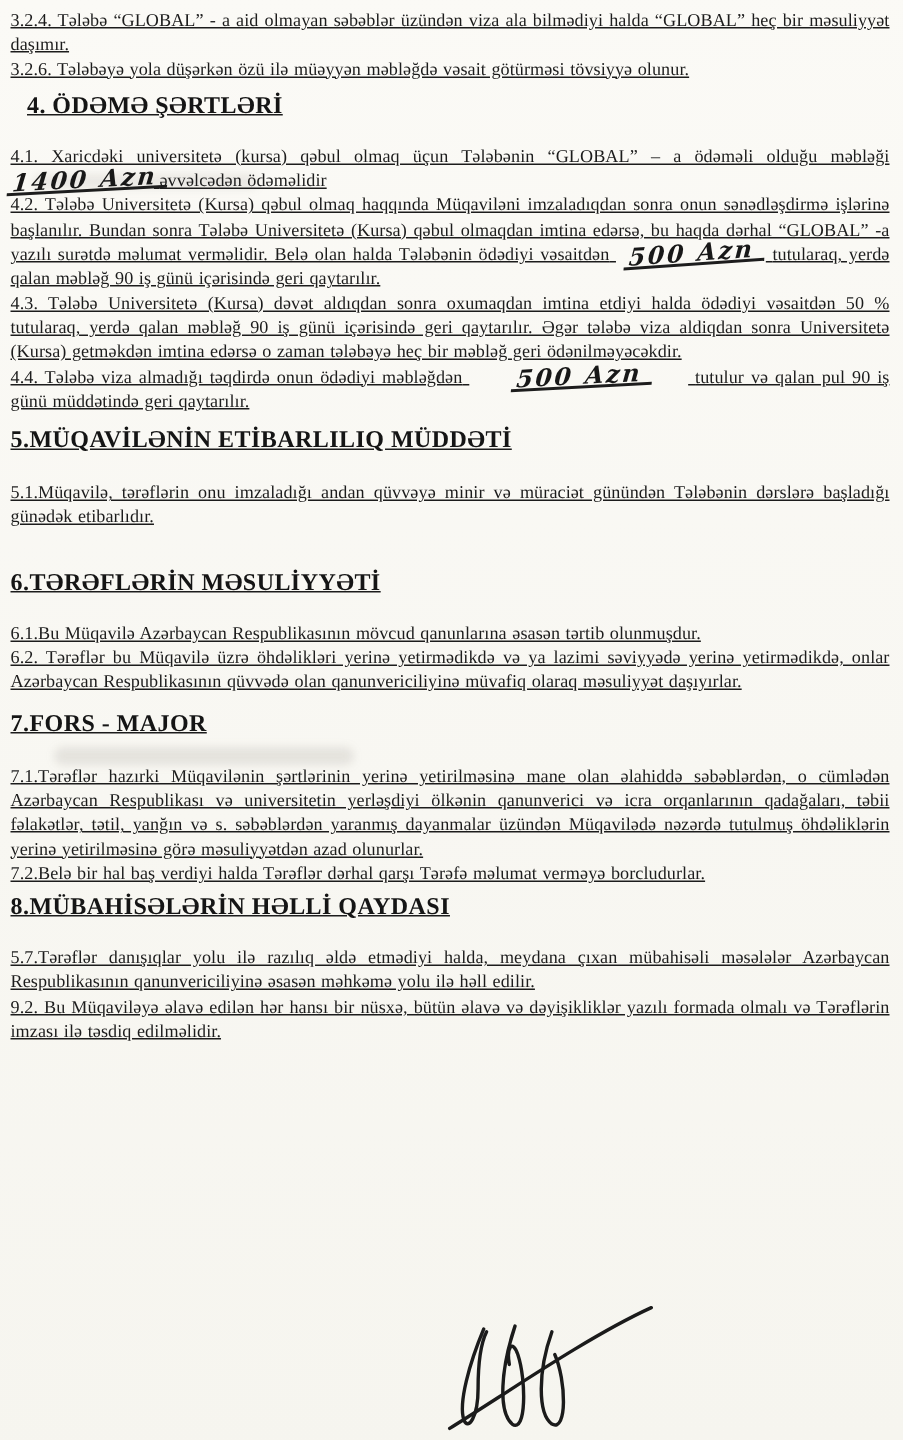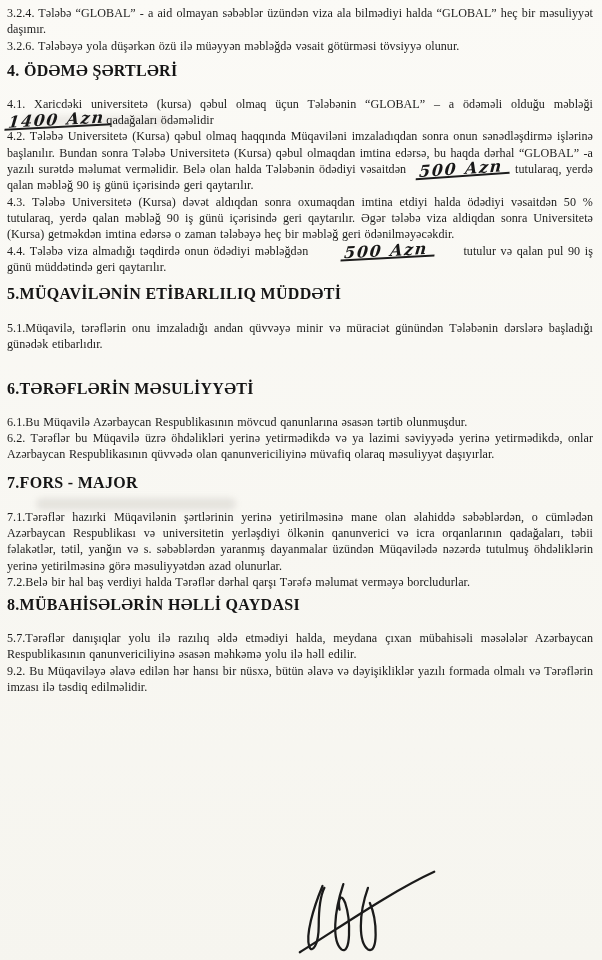--- a/index.html
+++ b/index.html
@@ -8,39 +8,39 @@
     width: 602px;
     height: 960px;
     margin: 0 auto;
     background: linear-gradient(178deg, #fbfaf6 0%, #f8f7f2 55%, #f6f5ef 100%);
     overflow: hidden;
     font-family: "Liberation Serif", serif;
     color: #1c1c1c;
   }
   .content {
     position: absolute;
-    top: 5px; left: 7px; right: 9px;
+    top: 5px; left: 7px; right: 9px; text-decoration: underline;
   }
   .para {
     margin: 0;
     font-size: 12.1px;
     line-height: 16.3px;
     text-align: justify;
     letter-spacing: 0.05px;
     word-spacing: 0.6px;
   }
   .heading {
     margin: 0;
     font-size: 16px;
     font-weight: bold;
     line-height: 19px;
     letter-spacing: 0.3px;
     color: #151515;
   }
-  .h4 { margin: 7px 0 16px 0; }
+  .h4 { margin: 7px 0 16px 11px; }
   .h5 { margin: 9px 0 17px 0; }
   .h6 { margin: 26px 0 16px 0; }
   .h7 { margin: 10px 0 17px 0; }
   .h8 { margin: 5px 0 16px 0; }
   .h9 { margin: 22px 0 12px 0; }
   .hand {
     display: inline-block;
     font-family: "DejaVu Serif", serif;
     font-style: italic;
     font-weight: 700;
@@ -109,21 +109,21 @@
 
   <div class="content">
 
     <p class="para">3.2.4.   Tələbə “GLOBAL” - a aid olmayan səbəblər üzündən viza ala bilmədiyi  halda “GLOBAL” heç bir məsuliyyət daşımır.</p>
     <p class="para">3.2.6. Tələbəyə yola düşərkən özü ilə müəyyən məbləğdə vəsait götürməsi tövsiyyə olunur.</p>
 
     <h2 class="heading h4">4. ÖDƏMƏ ŞƏRTLƏRİ</h2>
     <p class="para">
       <span>4.1. Xaricdəki universitetə (kursa)  qəbul olmaq üçun Tələbənin “GLOBAL” – a ödəməli olduğu məbləği</span>
       <span class="hand hand-41">1400 Azn</span>
-      <span>qadağaları ödəməlidir</span>
+      <span>əvvəlcədən ödəməlidir</span>
     </p>
     <p class="para">
       <span>4.2.  Tələbə Universitetə (Kursa) qəbul olmaq haqqında Müqaviləni imzaladıqdan sonra onun sənədləşdirmə işlərinə başlanılır. Bundan sonra Tələbə Universitetə (Kursa) qəbul olmaqdan  imtina edərsə, bu haqda dərhal “GLOBAL” -a yazılı surətdə məlumat verməlidir. Belə olan halda Tələbənin ödədiyi vəsaitdən</span>
       <span class="hand hand-42">500 Azn</span>
       <span>tutularaq, yerdə qalan məbləğ 90 iş günü içərisində geri qaytarılır.</span>
     </p>
     <p class="para">4.3.  Tələbə Universitetə (Kursa) dəvət aldıqdan sonra oxumaqdan  imtina etdiyi halda ödədiyi vəsaitdən  50 % tutularaq, yerdə qalan məbləğ  90 iş günü içərisində  geri qaytarılır. Əgər tələbə viza aldiqdan sonra Universitetə (Kursa) getməkdən imtina edərsə o zaman tələbəyə heç bir məbləğ geri ödənilməyəcəkdir.</p>
     <p class="para">
       <span>4.4. Tələbə viza almadığı təqdirdə onun ödədiyi məbləğdən</span>
       <span class="hand hand-44">500 Azn</span>

